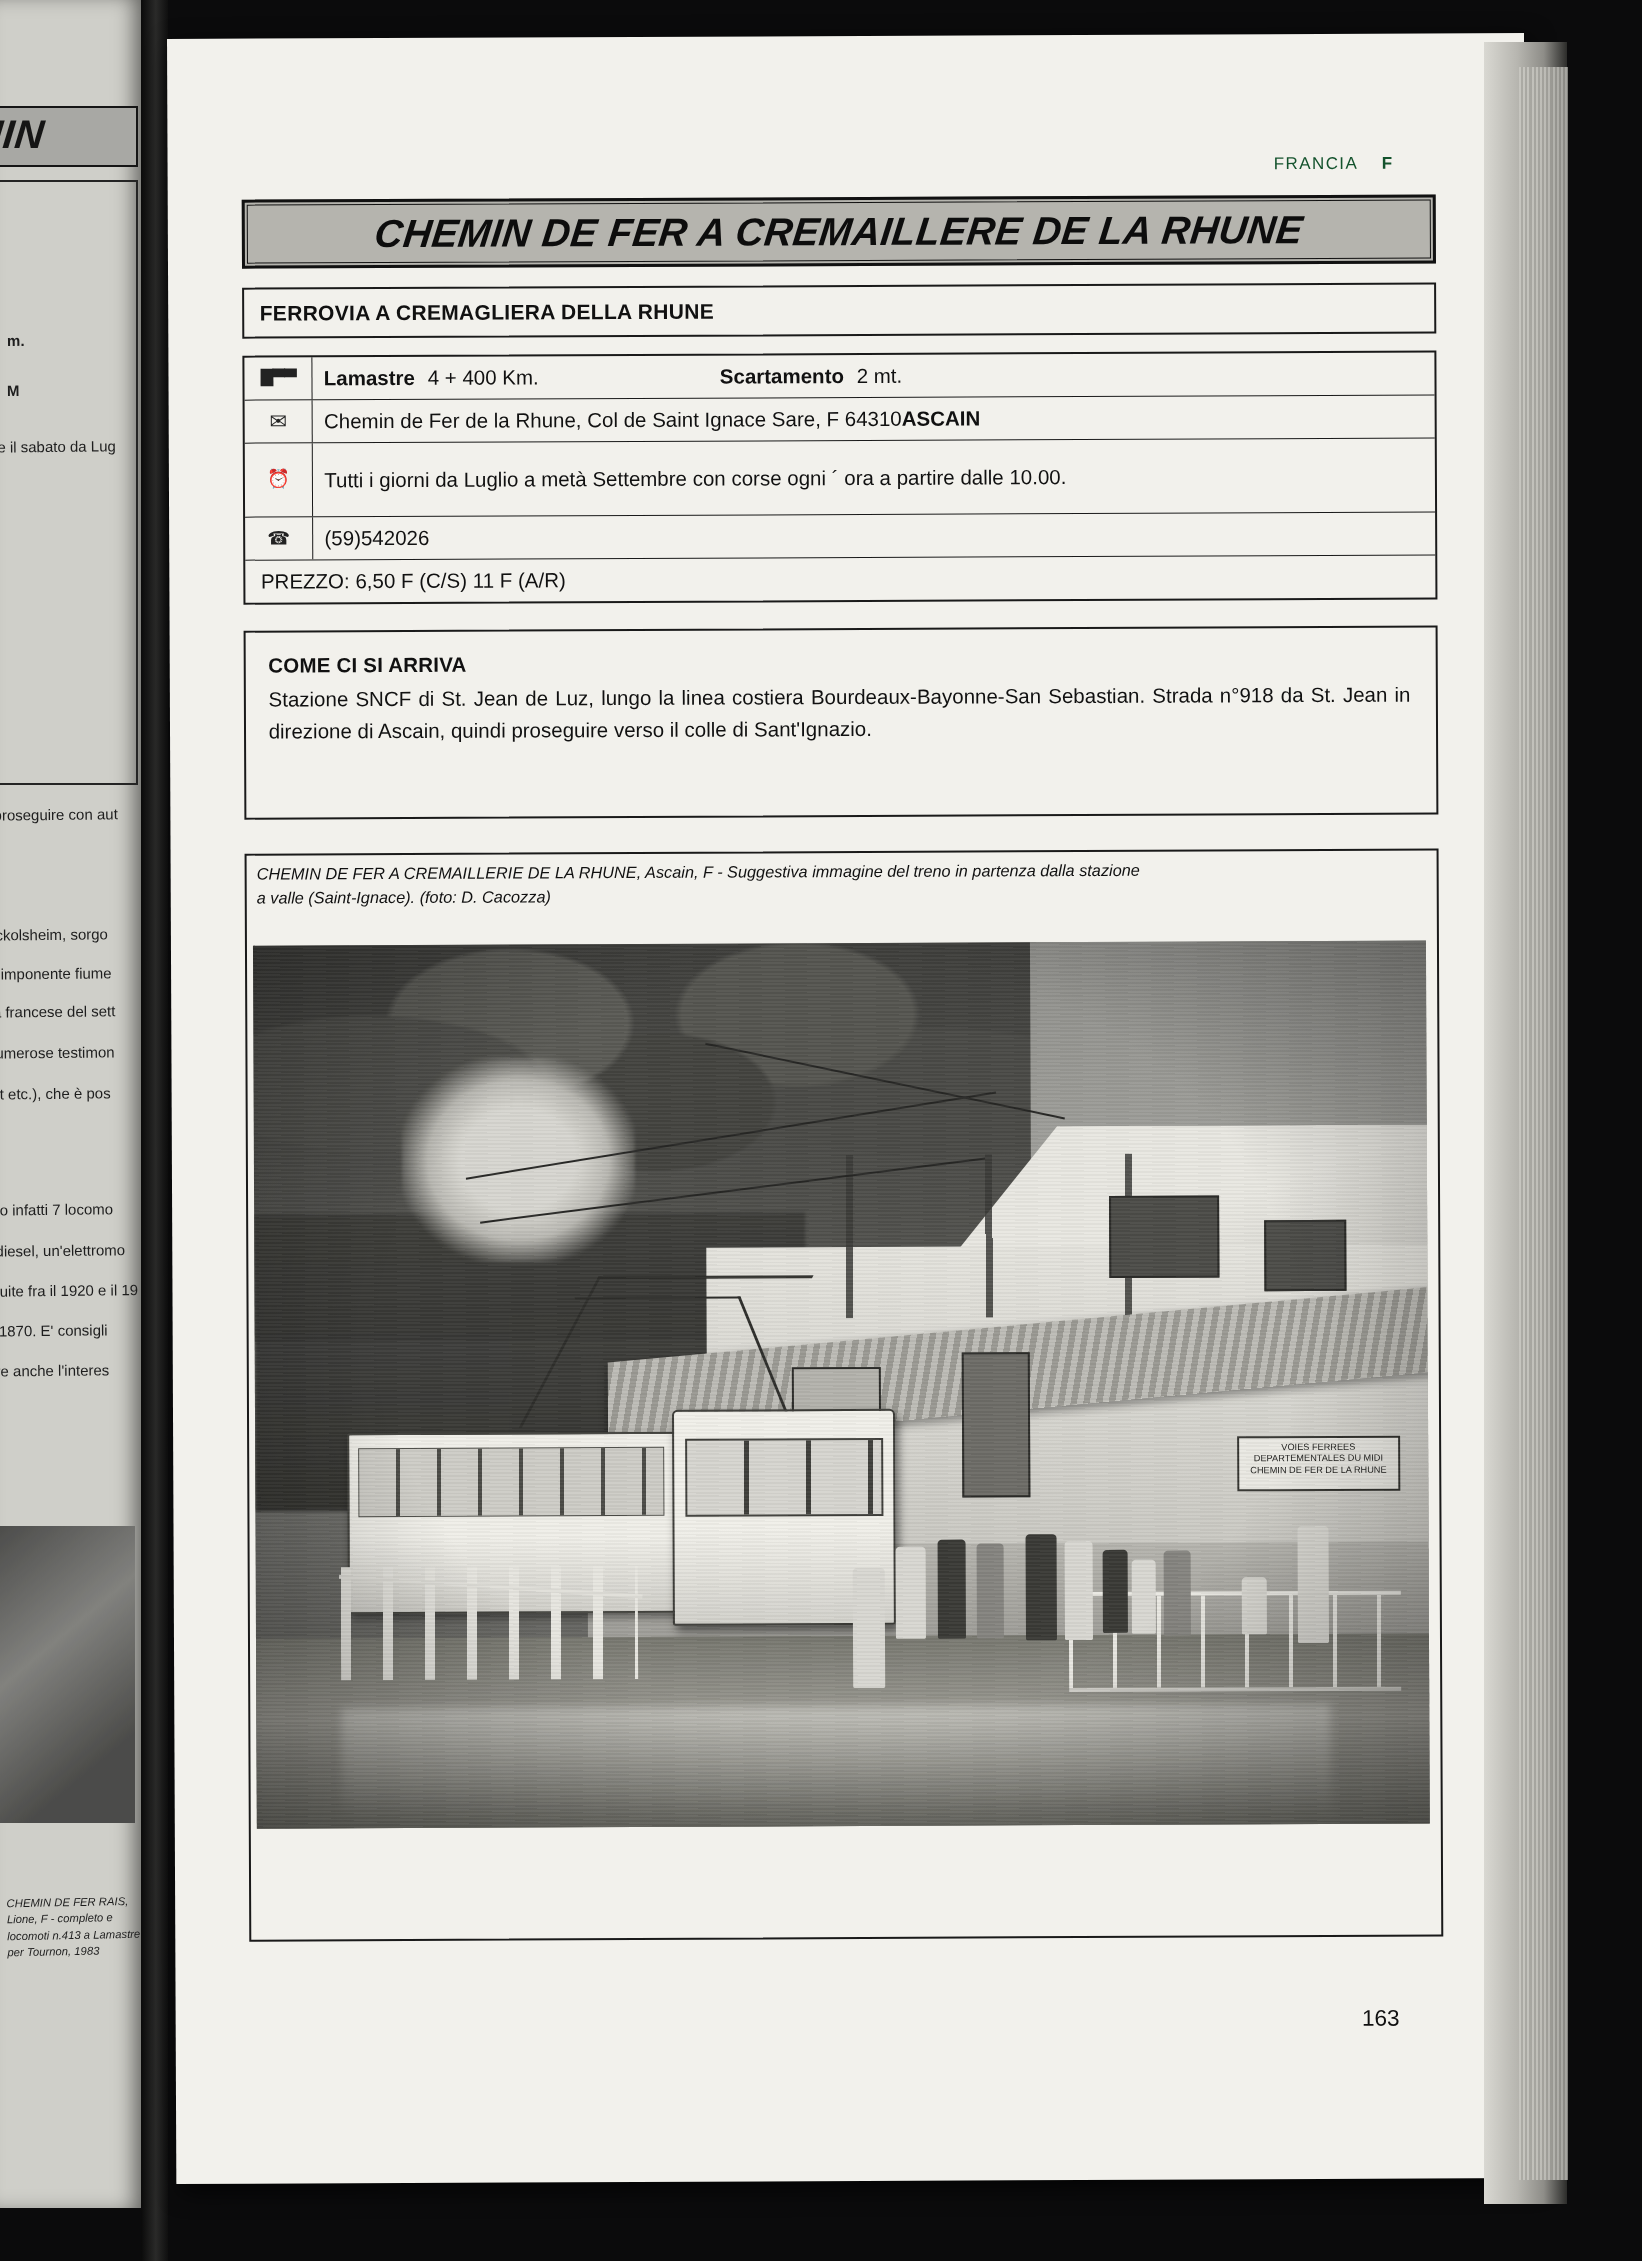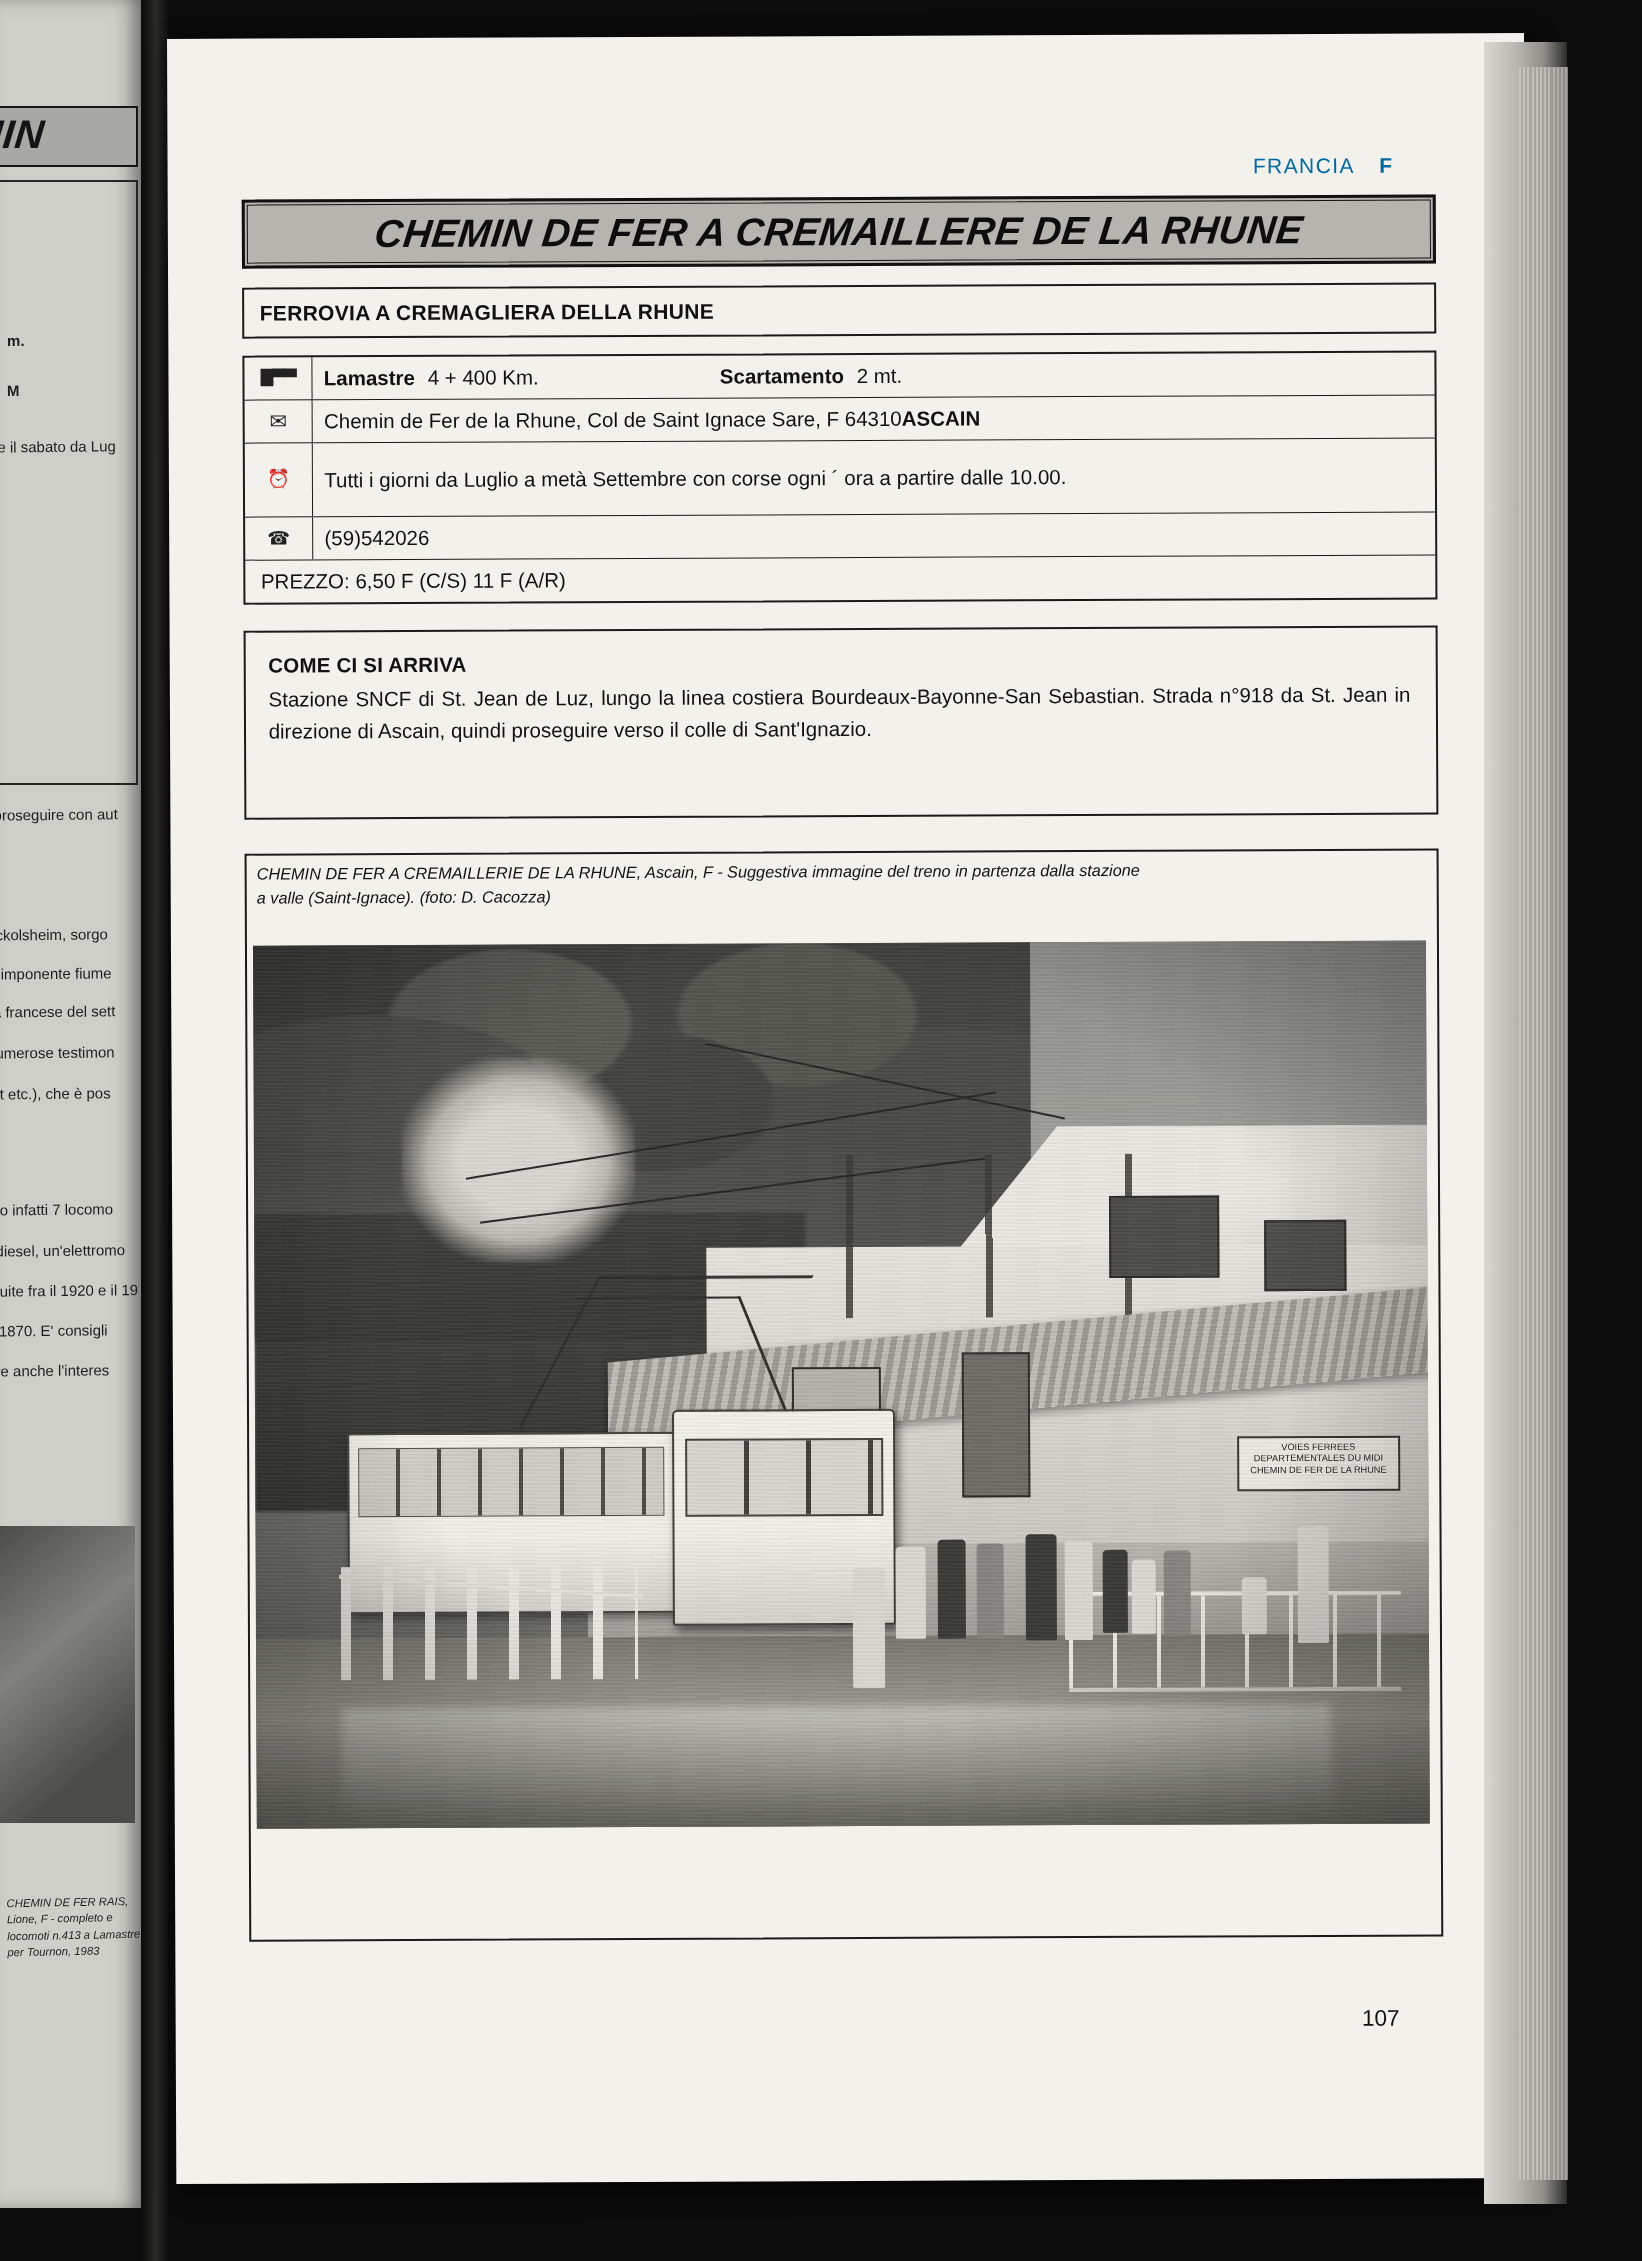--- a/index.html
+++ b/index.html
@@ -146,23 +146,23 @@
     top: 0;
     width: 1265px;
     height: 2145px;
   }
 
   
   .page-header {
     position: absolute;
     right: 81px;
     top: 120px;
-    font-size: 21px;
+    font-size: 17px;
     letter-spacing: 1.4px;
-    color: #0369a1;
+    color: #14532d;
   }
   .page-header .hdr-country { font-weight: normal; }
   .page-header .hdr-letter { font-weight: bold; margin-left: 18.4px; }
 
   
   .title-box {
     position: absolute;
     left: 32px;
     top: 161px;
     width: 1194px;
@@ -643,20 +643,20 @@
         <div class="person mid" style="left:908px; top:609px; width:27px; height:85px;"></div>
         <div class="person light" style="left:986px; top:636px; width:25.4px; height:57px;"></div>
         <div class="person light" style="left:1042px; top:585px; width:31px; height:117px;"></div>
         <div class="person light" style="left:597px; top:625px; width:32.5px; height:120px;"></div>
 
         <div class="vignette"></div>
         <div class="grain"></div>
       </div>
     </div>
 
-    <div class="folio">107</div>
+    <div class="folio">163</div>
 
   </div>
 </div>
 
 <div class="edge"></div>
 <div class="edge2"></div>
 
 
 </body></html>

